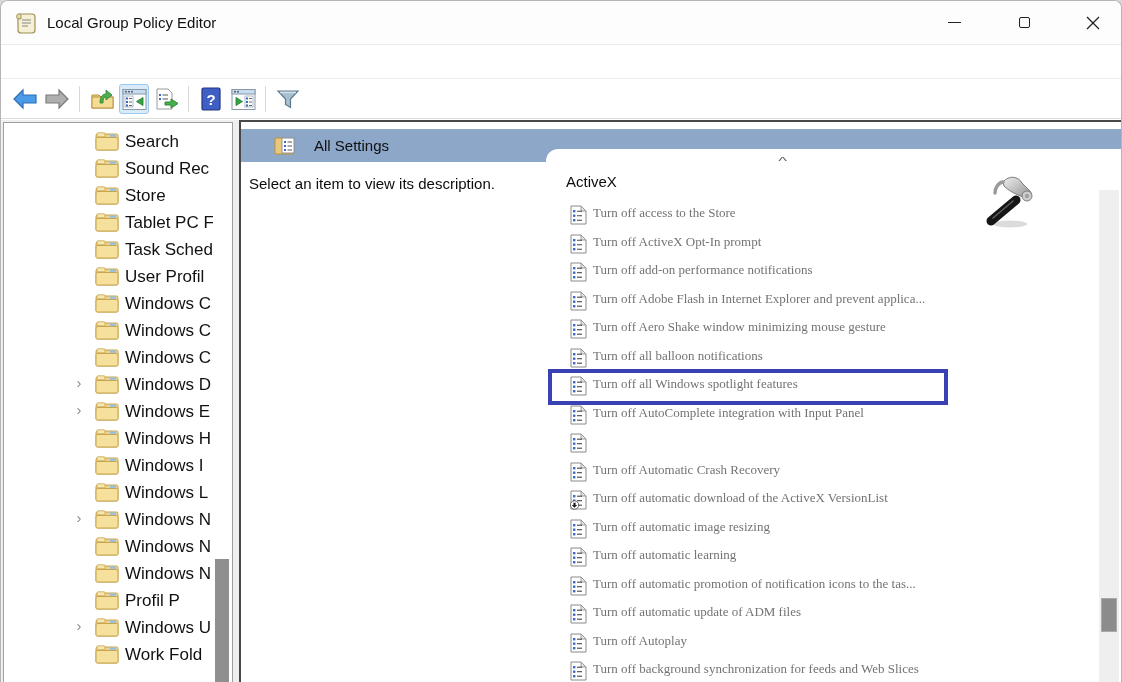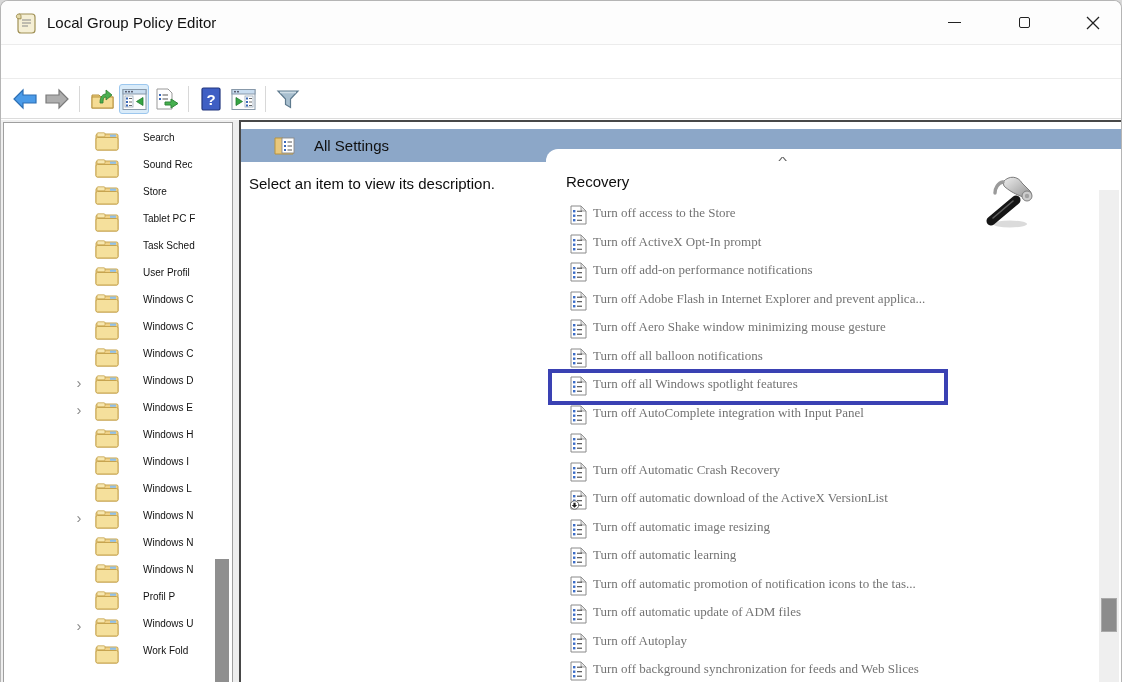--- a/index.html
+++ b/index.html
@@ -30,21 +30,21 @@
   .tsep{width:1px;height:26px;background:#d8d8d8;margin:0 6px;}
   .toolbar .lead{width:8px;}
   
   .content{position:absolute;left:0;top:119px;width:1122px;height:563px;background:#efefef;}
   
   .tree-panel{position:absolute;left:2px;top:2px;width:230px;height:561px;background:#fff;border:1px solid #9f9f9f;overflow:hidden;}
   .tree-list{position:absolute;left:0;top:5px;right:0;}
   .tree-row{position:relative;height:27px;display:flex;align-items:center;white-space:nowrap;overflow:hidden;}
   .tree-chevron{position:absolute;left:66px;width:18px;text-align:center;color:#8a8a8a;font-size:15px;top:3px;}
   .tree-folder{position:absolute;left:91px;top:4px;}
-  .tree-label{position:absolute;left:139px;top:4px;font-size:10px;color:#111;width:88px;overflow:hidden;}
+  .tree-label{position:absolute;left:121px;top:4px;font-size:17px;color:#111;width:88px;overflow:hidden;}
   .tree-scroll{position:absolute;right:2px;top:0;width:16px;bottom:0;background:#fff;}
   .tree-thumb{position:absolute;left:1px;width:14px;top:436px;height:125px;background:#8f8f8f;}
   
   .right-panel{position:absolute;left:238px;top:0;right:0;height:563px;background:#fff;border-left:2px solid #484848;border-top:2px solid #484848;overflow:hidden;}
   .blue-header{position:absolute;left:0;top:7px;right:0;height:33px;background:#8ca7c8;display:flex;align-items:center;padding-left:16px;}
   .blue-header .hdr-icon{margin-left:17px;}
   .hdr-title{margin-left:14px;font-size:15px;color:#101010;}
   .description{position:absolute;left:8px;top:53px;font-size:15px;color:#0d0d0d;}
   
   .list-tab{position:absolute;left:305px;top:27px;right:0;bottom:0;background:#fff;border-top-left-radius:12px;}
@@ -402,21 +402,21 @@
           <rect x="10" y="15" width="2" height="2" fill="#3b68b8"></rect>
             <line x1="13.5" y1="16" x2="18" y2="16" stroke="#555" stroke-width="1"></line>
         </svg>
         <span class="hdr-title">All Settings</span>
       </div>
 
       <div class="description">Select an item to view its description.</div>
 
       <div class="list-tab">
         <span class="sort-caret">^</span>
-        <span class="col-header">Recovery</span>
+        <span class="col-header">ActiveX</span>
 
         <div class="rows">
 
         <div class="srow">
               <svg class="ricon" width="17" height="20" viewBox="0 0 17 20">
                 <path d="M1 1 h10 l5 5 v13 H1 Z" fill="#fff" stroke="#8a8a8a" stroke-width="1"></path>
                 <path d="M11 1 l5 5 h-5 Z" fill="#e6e6e6" stroke="#8a8a8a" stroke-width="0.8"></path>
                 <rect x="3" y="5" width="2.4" height="2.4" fill="#3b6cc7"></rect>
                 <line x1="7" y1="6.2" x2="12" y2="6.2" stroke="#444" stroke-width="1.1"></line>
                 <rect x="3" y="9.5" width="2.4" height="2.4" fill="#3b6cc7"></rect>

